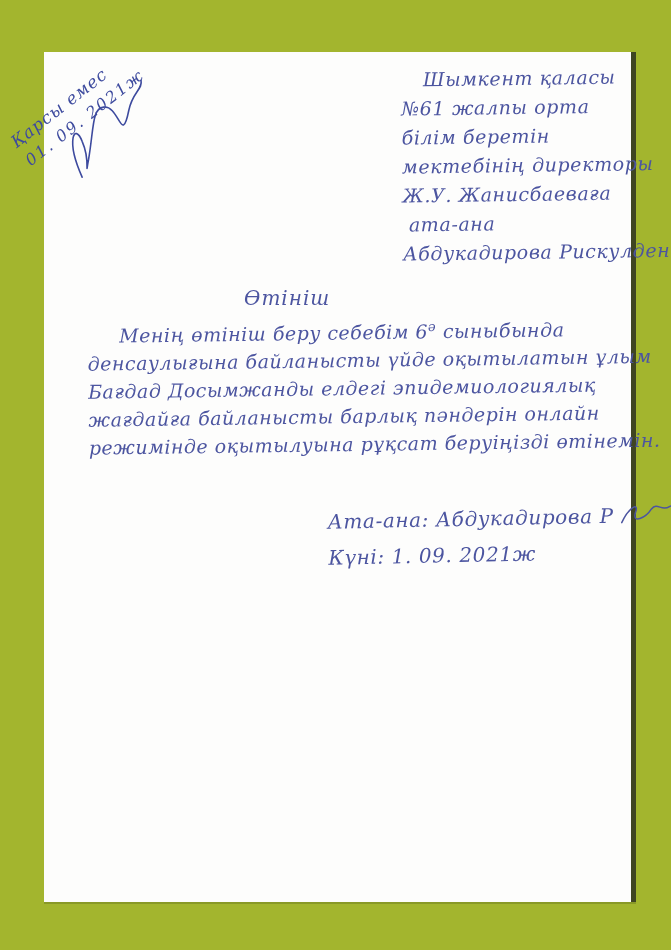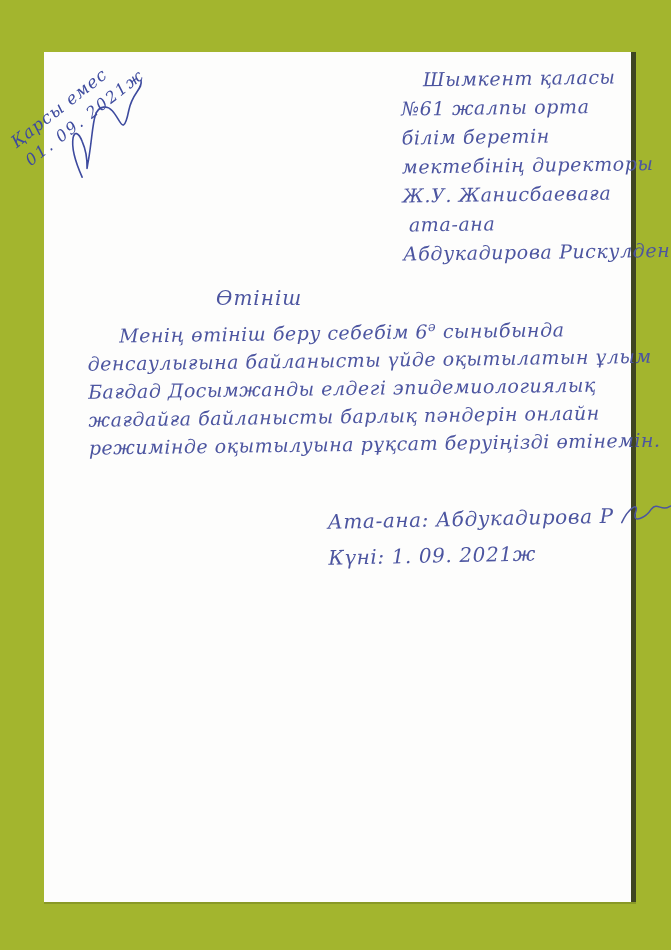--- a/index.html
+++ b/index.html
@@ -63,21 +63,21 @@
     font-size:19px;
     line-height:29px;
     letter-spacing:0.6px;
     white-space:nowrap;
   }
   .recipient .r-line:nth-child(1){padding-left:22px;}
   .recipient .r-line:nth-child(6){padding-left:6px;}
   
   .doc-title{
     position:absolute;
-    left:172px;top:234px;
+    left:200px;top:234px;
     font-size:20px;
     letter-spacing:1px;
   }
   
   .body-text{
     position:absolute;
     left:44px;top:262px;
     width:530px;
     transform:rotate(-0.8deg);
   }

